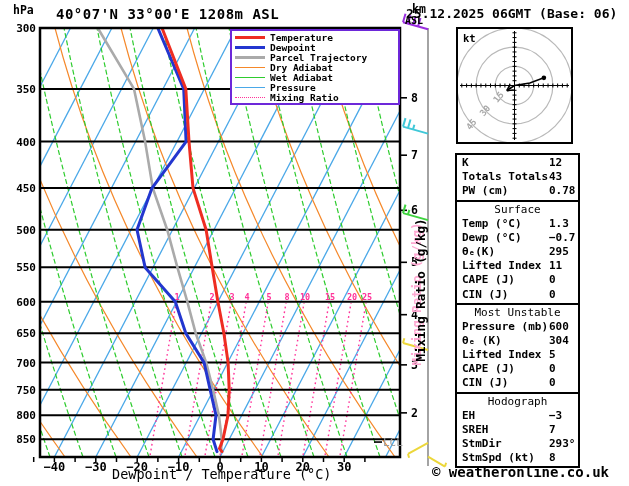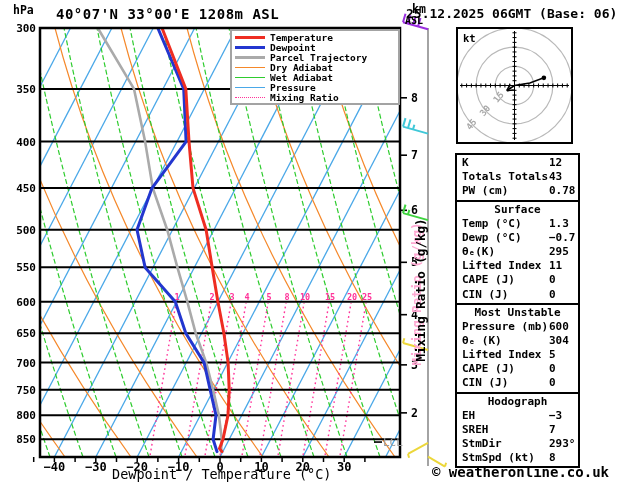--- a/index.html
+++ b/index.html
@@ -12,28 +12,28 @@
   .unit-km{left:412px;top:2px;font-size:11.5px;font-weight:bold;}
   .unit-asl{left:405px;top:15px;font-size:10px;font-weight:bold;}
   .date{left:406px;top:6px;font-size:13px;font-weight:bold;}
   .xaxis{left:112px;top:466px;font-size:13.5px;font-weight:normal;}
   .vlabel{left:340px;top:283px;width:160px;height:14px;text-align:center;
           transform:rotate(-90deg);font-size:12.5px;font-weight:bold;}
   .vlabel.pink{left:336px;top:287px;color:#ffa8d2;}
   .lcl{left:383px;top:436px;font-size:11px;font-weight:normal;color:#9a9a9a;}
   .watermark{left:432px;top:464px;font-size:14px;font-weight:bold;}
   .legend{position:absolute;left:230px;top:29px;width:170px;height:76px;background:#fff;
-          border:2px solid #a3a3a3;box-sizing:border-box;padding:1px 0 0 3px;z-index:5;}
+          border:2px solid #6d28d9;box-sizing:border-box;padding:1px 0 0 3px;z-index:5;}
   .legend-row{display:flex;align-items:center;height:10.1px;}
   .legend-swatch{width:30px;flex:0 0 30px;}
   .legend-label{font-size:9.5px;font-weight:bold;margin-left:5px;line-height:9px;}
   .datatable{position:absolute;left:455px;top:153px;width:125px;z-index:5;}
   .tsection{border:2px solid #000;background:#fff;margin-top:-2px;padding:1px 0;}
   .tsection:first-child{margin-top:0;}
-  .thead{font-size:11px;font-weight:bold;text-align:center;height:14px;line-height:14px;}
+  .thead{font-size:11px;font-weight:normal;text-align:center;height:14px;line-height:14px;}
   .trow{position:relative;height:14.2px;font-size:11px;font-weight:bold;line-height:14px;}
   .tlbl{position:absolute;left:5px;top:0;}
   .tval{position:absolute;left:92px;top:0;}
 </style>
 </head>
 <body>
 
 <div class="page">
   <svg id="chart" width="629" height="486" viewBox="0 0 629 486">
       <defs>

